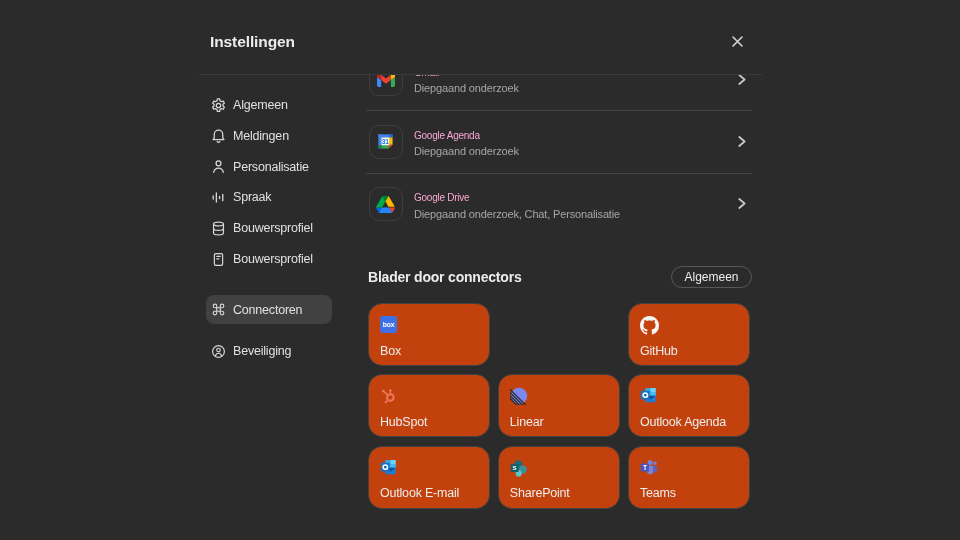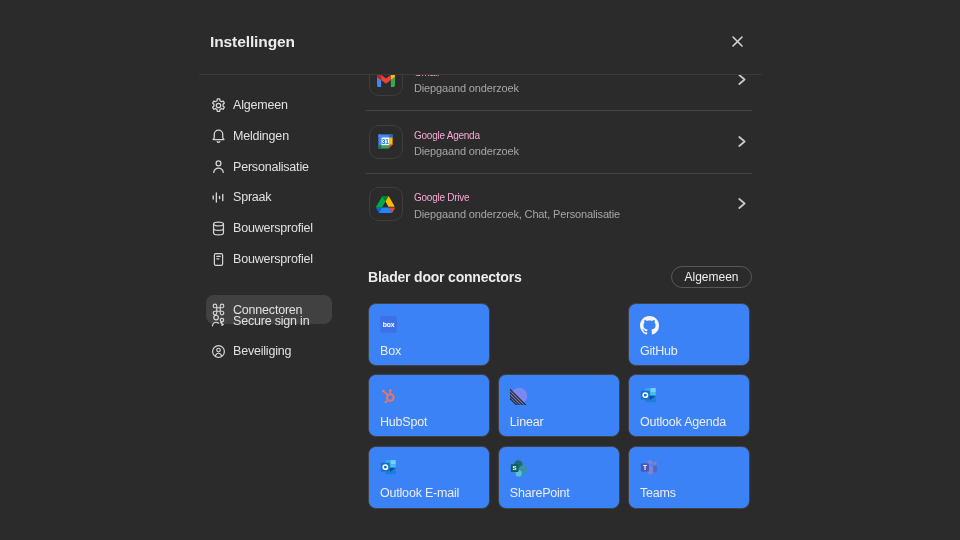--- a/index.html
+++ b/index.html
@@ -12,21 +12,21 @@
   display:flex; align-items:center; }
 .sideitem svg { margin-left:4px; flex:0 0 auto; }
 .sideitem span { margin-left:6px; font-size:12.5px; color:#e0e0e0; letter-spacing:-0.2px; }
 .sel { background:#414141;margin-top:20px; }
 .rowtitle { position:absolute; left:54px; font-size:10px; letter-spacing:-0.25px; color:#f9a8d4; line-height:15px; }
 .rowsub { position:absolute; left:54px; font-size:11px; letter-spacing:-0.15px; color:#a6a6a6; line-height:13px; }
 .iconbox { position:absolute; left:368px; width:34px; height:34px; border:1px solid #3e3e3e;
   border-radius:10px; display:flex; align-items:center; justify-content:center; }
 .chev { position:absolute; left:376px; }
 .card { position:absolute; width:122px; height:63px; border:1px solid #424242;
-  background:#3b82f6; border-radius:8px; }
+  background:#c2410c; border-radius:14px; }
 .card .cicon { position:absolute; left:11px; top:12px; }
 .card .clabel { position:absolute; left:11px; top:39.5px; font-size:12.5px; letter-spacing:-0.2px; color:#ededed; white-space:nowrap; }
 </style>
 </head>
 <body>
 <div id="stage">
 
   <div class="abs" style="left:210px; top:33px; font-size:15.5px; font-weight:700; letter-spacing:-0.1px; color:#ececec;">Instellingen</div>
   <svg class="abs" style="left:732px; top:36px;" width="11" height="11" viewBox="0 0 11 11">
     <path d="M1 1 L10 10 M10 1 L1 10" stroke="#d4d4d4" stroke-width="1.6" stroke-linecap="round"></path>
@@ -73,29 +73,20 @@
       <rect x="6.2" y="3.6" width="11.6" height="16.8" rx="2"></rect>
       <path d="M9.6 7.6h4.8M9.6 11h3"></path>
     </svg>
       <span>Bouwersprofiel</span>
   </div>
   <div class="sideitem sel" style="top:275.3px;">
     <svg width="17" height="17" viewBox="0 0 24 24" fill="none" stroke="#d6d6d6" stroke-width="1.6" stroke-linejoin="round">
       <path d="M9.5 9.5V7A2.5 2.5 0 1 0 7 9.5H9.5M14.5 9.5V7A2.5 2.5 0 1 1 17 9.5H14.5M14.5 14.5H17A2.5 2.5 0 1 1 14.5 17V14.5M9.5 14.5V17A2.5 2.5 0 1 1 7 14.5H9.5M9.5 9.5H14.5V14.5H9.5Z"></path>
     </svg>
       <span>Connectoren</span>
-  </div>
-  <div class="sideitem" style="top:306.1px;">
-    <svg width="17" height="17" viewBox="0 0 24 24" fill="none" stroke="#d6d6d6" stroke-width="1.7" stroke-linecap="round" stroke-linejoin="round">
-      <circle cx="8.6" cy="7.8" r="3.2"></circle>
-      <path d="M3.4 19.5c.7-3.3 2.7-5 5.2-5 1.3 0 2.5.5 3.4 1.3"></path>
-      <circle cx="16.9" cy="11.3" r="2.4"></circle>
-      <path d="M16.9 13.7V19l1.9-1.6M16.9 16.4l-1.7-1.3"></path>
-    </svg>
-      <span>Secure sign in</span>
   </div>
   <div class="sideitem" style="top:336.9px;">
     <svg width="17" height="17" viewBox="0 0 24 24" fill="none" stroke="#d6d6d6" stroke-width="1.7" stroke-linecap="round">
       <circle cx="12" cy="12" r="8.3"></circle>
       <circle cx="12" cy="9.9" r="2.5"></circle>
       <path d="M7.6 18.4c.8-2.5 2.4-3.9 4.4-3.9s3.6 1.4 4.4 3.9"></path>
     </svg>
       <span>Beveiliging</span>
   </div>
 

